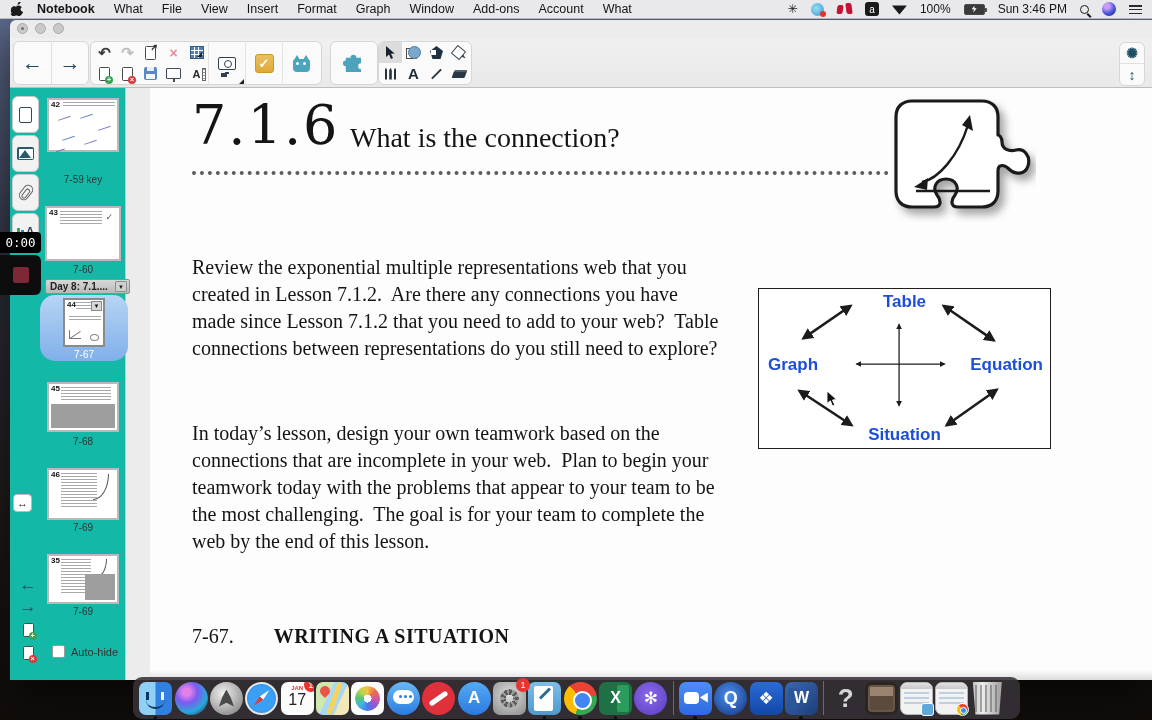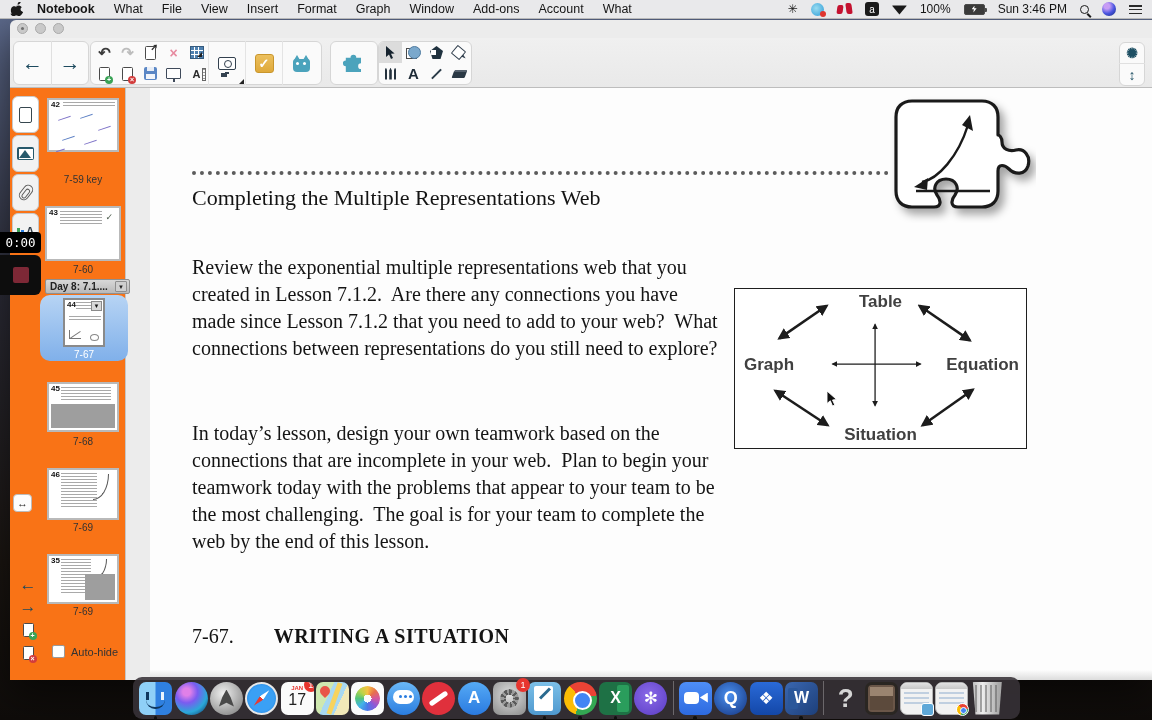--- a/index.html
+++ b/index.html
@@ -100,21 +100,21 @@
   .icon-bucket::after{content:"";position:absolute;right:-5px;top:3px;width:5px;height:3px;background:#33414f;clip-path:polygon(0 0,100% 50%,0 100%);}
   .icon-pens{display:flex;gap:2px;align-items:flex-end;}
   .icon-pens i{width:2.6px;height:12px;background:#24313d;clip-path:polygon(50% 0,100% 25%,100% 100%,0 100%,0 25%);}
   .glyph-A{font-size:15px;font-weight:bold;color:#1d2a36;font-family:"Liberation Sans",sans-serif;}
   .icon-line{width:13px;height:2px;background:#2a3a48;transform:rotate(-45deg);}
   .icon-eraser{width:13px;height:8px;background:#2a3844;transform:skewX(-20deg);border-radius:1px;border-top:2.5px solid #55606c;}
   .setg{right:7px;top:4px;flex-direction:column;width:26px;height:44px;padding:0;}
   .setg .tbtn{width:26px;height:22px;color:#1d4f63;font-size:14px;font-weight:bold;}
   .setg .tbtn:first-child{border-bottom:1px solid #e0e0e0;}
   
-  .sidebar{position:absolute;left:0;top:68px;width:116px;bottom:0;background:#f97316;border-right:1px solid #c6c6c6;}
+  .sidebar{position:absolute;left:0;top:68px;width:116px;bottom:0;background:#14b8a6;border-right:1px solid #c6c6c6;}
   .tabstrip{position:absolute;left:0;top:0;width:30px;height:100%;}
   .stab{position:absolute;left:2px;width:27px;height:37px;background:#f2f2f2;border:1px solid #c9c9c9;border-radius:6px;
     display:flex;align-items:center;justify-content:center;cursor:pointer;}
   .stab.sel{background:#fff;}
   .icon-pagetab{width:13px;height:16px;background:#fff;border:1.6px solid #37474f;border-radius:2px;}
   .icon-gallery{width:17px;height:13px;background:#27596b;border-radius:2px;position:relative;overflow:hidden;}
   .icon-gallery::before{content:"";position:absolute;left:1.5px;top:1.5px;right:1.5px;bottom:1.5px;background:#fff;}
   .icon-gallery::after{content:"";position:absolute;left:2px;bottom:2px;width:0;height:0;
     border-left:6px solid transparent;border-right:6px solid transparent;border-bottom:8px solid #27596b;}
   .icon-clip{width:10px;height:17px;border:1.6px solid #5a5a5a;border-radius:5px;transform:rotate(38deg);position:relative;}
@@ -134,21 +134,21 @@
   .tlines{position:absolute;background:repeating-linear-gradient(#a9a9a9 0 1px,transparent 1px 3px);}
   .grayblock{position:absolute;background:#9e9e9e;}
   .curve{position:absolute;border-bottom:1.4px solid #555;border-right:1.4px solid #555;border-bottom-right-radius:100% 100%;}
   .scr{position:absolute;width:13px;height:7px;border-bottom:1.6px solid #7f74c8;transform:rotate(-18deg);}
   .check-sm{position:absolute;font-size:9px;color:#4a5a4a;}
   .group-hdr{position:absolute;left:35px;top:191px;width:85px;height:15px;background:linear-gradient(#d8d8d8,#b9b9b9);
     border:1px solid #8f8f8f;border-radius:2px;font-size:10px;font-weight:bold;color:#222;display:flex;align-items:center;
     padding:0 2px 0 4px;cursor:pointer;}
   .group-hdr .dd{margin-left:auto;width:12px;height:11px;background:#cfcfcf;border:1px solid #8f8f8f;border-radius:1px;
     font-size:6px;display:flex;align-items:center;justify-content:center;color:#222;}
-  .sel-slide{position:absolute;left:30px;top:207px;width:88px;height:66px;border-radius:10px;
+  .sel-slide{position:absolute;left:30px;top:207px;width:88px;height:66px;border-radius:15px;
     background:linear-gradient(#b7d4f4,#80b0ea);cursor:pointer;}
   .sel-slide .thumb{left:23px;top:3px;width:42px;height:49px;border-color:#8a8a8a;}
   .sel-slide .tlabel{left:0;right:0;bottom:1px;color:#fff;font-size:10px;}
   .thumb .dd2{position:absolute;right:1px;top:1px;width:11px;height:10px;background:#d8d8d8;border:1px solid #8a8a8a;
     font-size:6px;display:flex;align-items:center;justify-content:center;color:#111;z-index:3;}
   .tri-art{position:absolute;left:4px;bottom:6px;width:12px;height:9px;border-left:1px solid #777;border-bottom:1px solid #777;}
   .tri-art::after{content:"";position:absolute;left:0;bottom:-1px;width:13px;height:1px;background:#777;transform:rotate(-34deg);transform-origin:0 100%;}
   .collapse-btn{position:absolute;left:3px;top:406px;width:19px;height:18px;background:#fdfdfd;border:1px solid #bcbcbc;
     border-radius:4px;font-size:11px;display:flex;align-items:center;justify-content:center;color:#222;cursor:pointer;}
   .side-nav{position:absolute;left:8px;width:20px;height:18px;color:#1d4a5e;font-size:17px;font-weight:bold;
@@ -160,22 +160,22 @@
     font-family:"Liberation Serif", serif;color:#141414;}
   .canvas::after{content:"";position:absolute;left:0;right:0;bottom:0;height:10px;background:linear-gradient(transparent,#dcdcdc);}
   .lesson-num{position:absolute;left:42px;top:6px;font-family:"DejaVu Serif",serif;font-size:54px;letter-spacing:2px;}
   .lesson-title{position:absolute;left:200px;top:34px;font-size:28px;}
   .dotline{position:absolute;left:42px;top:83px;width:697px;border-top:4px dotted #5c5c5c;}
   .subtitle{position:absolute;left:42px;top:97px;font-size:22px;}
   .para{position:absolute;left:42px;width:534px;font-size:20px;line-height:27px;white-space:pre-wrap;}
   .p1{top:166px;} .p2{top:332px;}
   .problem{position:absolute;left:42px;top:537px;font-size:20px;}
   .problem b{margin-left:40px;letter-spacing:.5px;}
-  .webbox{position:absolute;left:584px;top:200px;width:293px;height:161px;border:1.5px solid #1e1e1e;background:#fff;
-    font-family:"Liberation Sans",sans-serif;font-weight:bold;font-size:17px;color:#404040;}
+  .webbox{position:absolute;left:608px;top:200px;width:293px;height:161px;border:1.5px solid #1e1e1e;background:#fff;
+    font-family:"Liberation Sans",sans-serif;font-weight:bold;font-size:17px;color:#1d4ed8;}
   .webbox .nlabel{position:absolute;}
   .nl-top{left:0;right:0;top:3px;text-align:center;}
   .nl-left{left:9px;top:66px;}
   .nl-right{right:7px;top:66px;}
   .nl-bottom{left:0;right:0;bottom:3px;text-align:center;}
   .websvg{position:absolute;inset:0;width:100%;height:100%;}
   .puzzle{position:absolute;left:728px;top:3px;width:158px;height:132px;}
   .cursor{position:absolute;left:676px;top:302px;width:11px;height:17px;z-index:5;}
   
   .dock{position:absolute;left:133px;top:677px;width:887px;height:42px;z-index:40;
@@ -477,23 +477,24 @@
           <span class="bdg red">×</span>
         </span>
       </div>
     <div class="autohide">
       <span class="box"></span>
       <span>Auto-hide</span>
     </div>
   </div>
 
   <div class="canvas">
+    <div class="lesson-num">7.1.6</div>
+    <div class="lesson-title">What is the connection?</div>
     <div class="dotline"></div>
-    <div class="subtitle">Completing the Multiple Representations Web</div>
-    <div class="para p1">Review the exponential multiple representations web that you created in Lesson 7.1.2.  Are there any connections you have made since Lesson 7.1.2 that you need to add to your web?  What connections between representations do you still need to explore?</div>
+    <div class="para p1">Review the exponential multiple representations web that you created in Lesson 7.1.2.  Are there any connections you have made since Lesson 7.1.2 that you need to add to your web?  Table connections between representations do you still need to explore?</div>
     <div class="para p2">In today’s lesson, design your own teamwork based on the connections that are incomplete in your web.  Plan to begin your teamwork today with the problems that appear to your team to be the most challenging.  The goal is for your team to complete the web by the end of this lesson.</div>
     <div class="problem">
       <span>7-67.</span><b>WRITING A SITUATION</b>
     </div>
 
     <div class="webbox">
       <svg class="websvg" viewBox="0 0 293 161">
         <defs>
           <marker id="ah" viewBox="0 0 10 10" refX="8" refY="5" markerWidth="4.6" markerHeight="4.6" orient="auto-start-reverse">
             <path d="M0 0 L10 5 L0 10 z" fill="#1c1c1c"></path>

